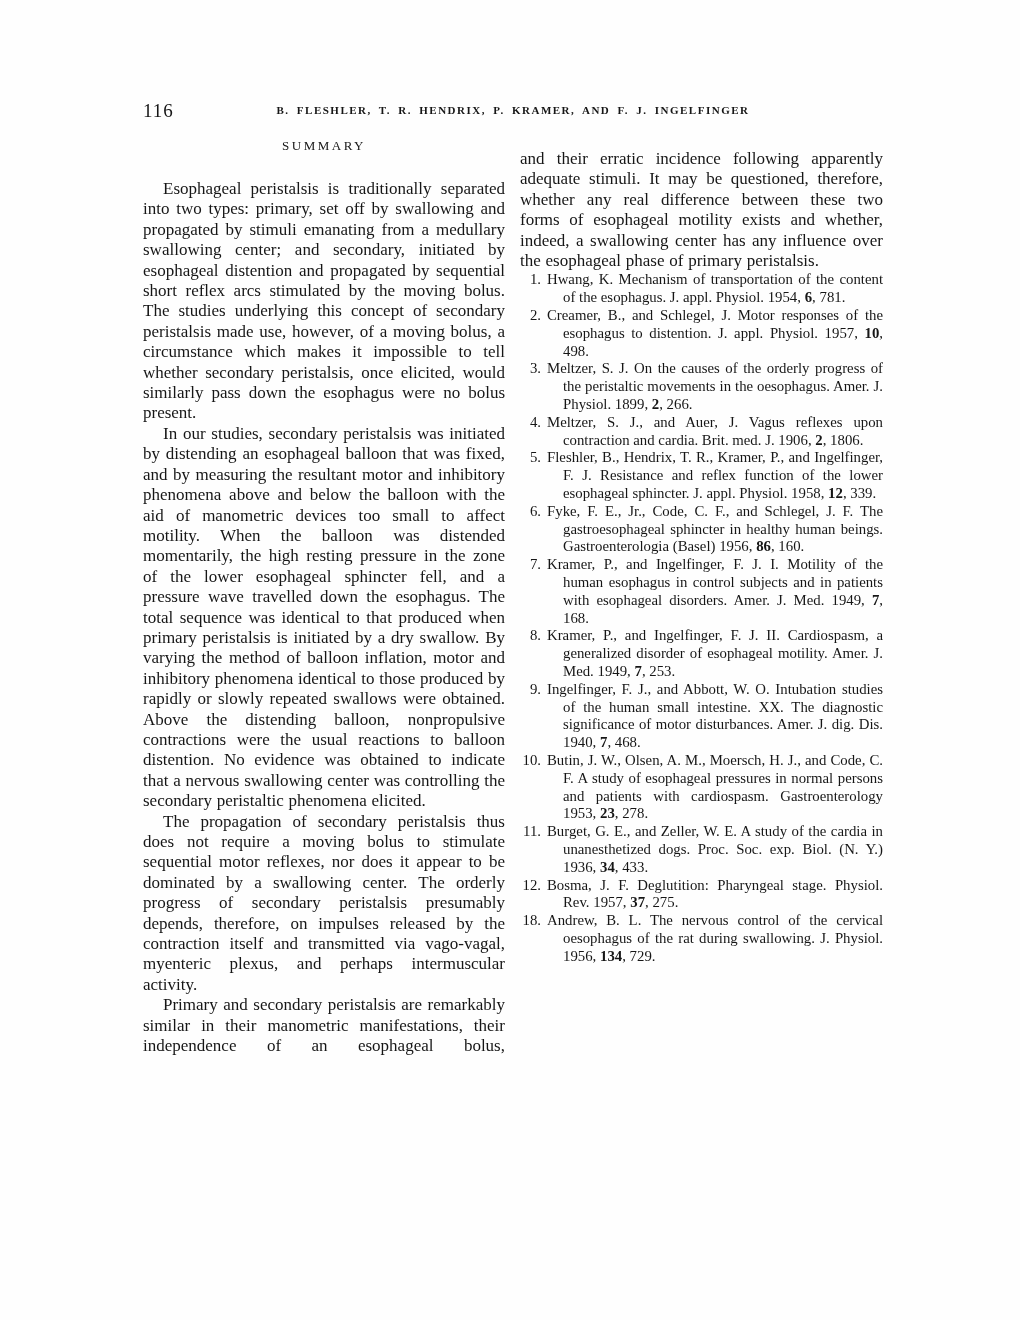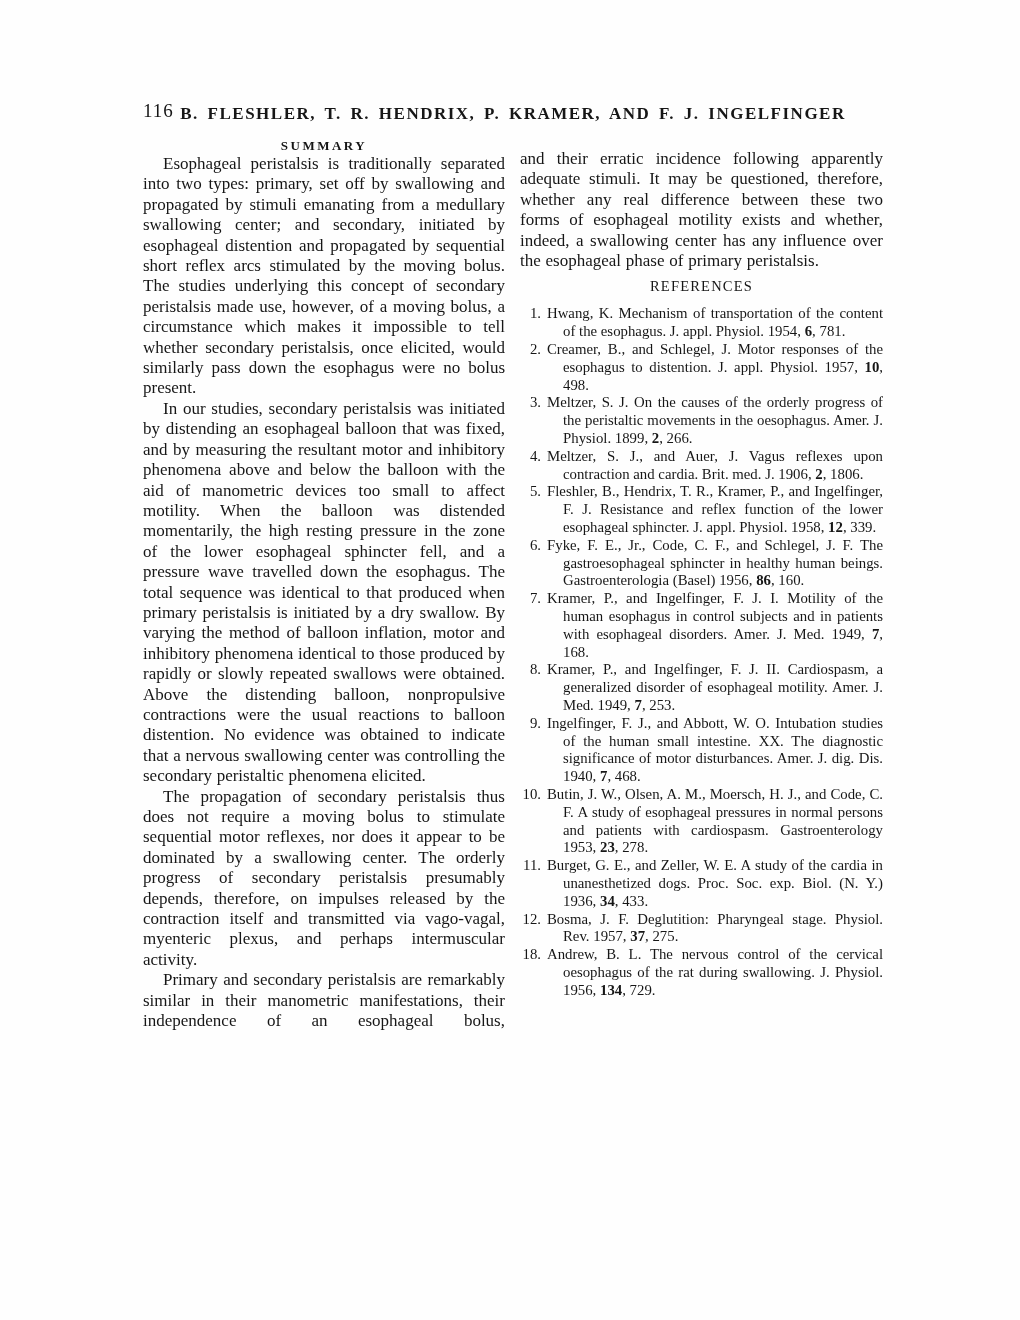--- a/index.html
+++ b/index.html
@@ -15,33 +15,33 @@
     background: #fefefe;
     overflow: hidden;
   }
   .page-num {
     position: absolute; left: 143px; top: 100px;
     font-size: 19px; letter-spacing: 1px;
   }
   .running-head {
     position: absolute; left: 143px; top: 104px; width: 740px;
     text-align: center;
-    font-size: 17px; font-weight: bold;
+    font-size: 11px; font-weight: bold;
     letter-spacing: 1.5px; word-spacing: 3px;
     white-space: nowrap;
   }
   .col { position: absolute; }
   .col-left  { left: 143px; top: 139px; width: 362px; }
   .col-right { left: 520px; top: 141px; width: 363px; margin-top: 8px; }
 
   .sec-head { margin: 0; text-align: center; }
   .summary-head {
-    font-size: 13px; line-height: 13px; font-weight: bold;
+    font-size: 13px; line-height: 13px; font-weight: normal;
     letter-spacing: 2.5px; word-spacing: 2px;
-    margin-bottom: 2px;
+    margin-bottom: 27px;
     text-align: center;
   }
   .refs-head {
     font-size: 14.5px; line-height: 15px; font-weight: normal;
     letter-spacing: 1.2px;
     margin: 8px 0 11px 0;
   }
 
   .body-para {
     margin: 0;
@@ -81,21 +81,20 @@
     <div class="paras">
         <p class="body-para">Esophageal peristalsis is traditionally separated into two types: primary, set off by swallowing and propagated by stimuli emanating from a medullary swallowing center; and secondary, initiated by esophageal distention and propagated by sequential short reflex arcs stimulated by the moving bolus. The studies underlying this concept of secondary peristalsis made use, however, of a moving bolus, a circumstance which makes it impossible to tell whether secondary peristalsis, once elicited, would similarly pass down the esophagus were no bolus present.</p>
         <p class="body-para">In our studies, secondary peristalsis was initiated by distending an esophageal balloon that was fixed, and by measuring the resultant motor and inhibitory phenomena above and below the balloon with the aid of manometric devices too small to affect motility. When the balloon was distended momentarily, the high resting pressure in the zone of the lower esophageal sphincter fell, and a pressure wave travelled down the esophagus. The total sequence was identical to that produced when primary peristalsis is initiated by a dry swallow. By varying the method of balloon inflation, motor and inhibitory phenomena identical to those produced by rapidly or slowly repeated swallows were obtained. Above the distending balloon, nonpropulsive contractions were the usual reactions to balloon distention. No evidence was obtained to indicate that a nervous swallowing center was controlling the secondary peristaltic phenomena elicited.</p>
         <p class="body-para">The propagation of secondary peristalsis thus does not require a moving bolus to stimulate sequential motor reflexes, nor does it appear to be dominated by a swallowing center. The orderly progress of secondary peristalsis presumably depends, therefore, on impulses released by the contraction itself and transmitted via vago-vagal, myenteric plexus, and perhaps intermuscular activity.</p>
         <p class="body-para">Primary and secondary peristalsis are remarkably similar in their manometric manifestations, their independence of an esophageal bolus,</p>
       </div>
   </div>
 
   <div class="col col-right">
     <p class="body-para no-indent">and their erratic incidence following apparently adequate stimuli. It may be questioned, therefore, whether any real difference between these two forms of esophageal motility exists and whether, indeed, a swallowing center has any influence over the esophageal phase of primary peristalsis.</p>
-    <h2 class="sec-head refs-head">REFERENCES</h2>
     <div class="refs">
         <div class="ref"><span class="ref-num">1.</span><span>Hwang, K. Mechanism of transportation of the content of the esophagus. J. appl. Physiol. 1954, </span><b class="vol">6</b><span>, 781.</span></div>
         <div class="ref"><span class="ref-num">2.</span><span>Creamer, B., and Schlegel, J. Motor responses of the esophagus to distention. J. appl. Physiol. 1957, </span><b class="vol">10</b><span>, 498.</span></div>
         <div class="ref"><span class="ref-num">3.</span><span>Meltzer, S. J. On the causes of the orderly progress of the peristaltic movements in the oesophagus. Amer. J. Physiol. 1899, </span><b class="vol">2</b><span>, 266.</span></div>
         <div class="ref"><span class="ref-num">4.</span><span>Meltzer, S. J., and Auer, J. Vagus reflexes upon contraction and cardia. Brit. med. J. 1906, </span><b class="vol">2</b><span>, 1806.</span></div>
         <div class="ref"><span class="ref-num">5.</span><span>Fleshler, B., Hendrix, T. R., Kramer, P., and Ingelfinger, F. J. Resistance and reflex function of the lower esophageal sphincter. J. appl. Physiol. 1958, </span><b class="vol">12</b><span>, 339.</span></div>
         <div class="ref"><span class="ref-num">6.</span><span>Fyke, F. E., Jr., Code, C. F., and Schlegel, J. F. The gastroesophageal sphincter in healthy human beings. Gastroenterologia (Basel) 1956, </span><b class="vol">86</b><span>, 160.</span></div>
         <div class="ref"><span class="ref-num">7.</span><span>Kramer, P., and Ingelfinger, F. J. I. Motility of the human esophagus in control subjects and in patients with esophageal disorders. Amer. J. Med. 1949, </span><b class="vol">7</b><span>, 168.</span></div>
         <div class="ref"><span class="ref-num">8.</span><span>Kramer, P., and Ingelfinger, F. J. II. Cardiospasm, a generalized disorder of esophageal motility. Amer. J. Med. 1949, </span><b class="vol">7</b><span>, 253.</span></div>
         <div class="ref"><span class="ref-num">9.</span><span>Ingelfinger, F. J., and Abbott, W. O. Intubation studies of the human small intestine. XX. The diagnostic significance of motor disturbances. Amer. J. dig. Dis. 1940, </span><b class="vol">7</b><span>, 468.</span></div>

